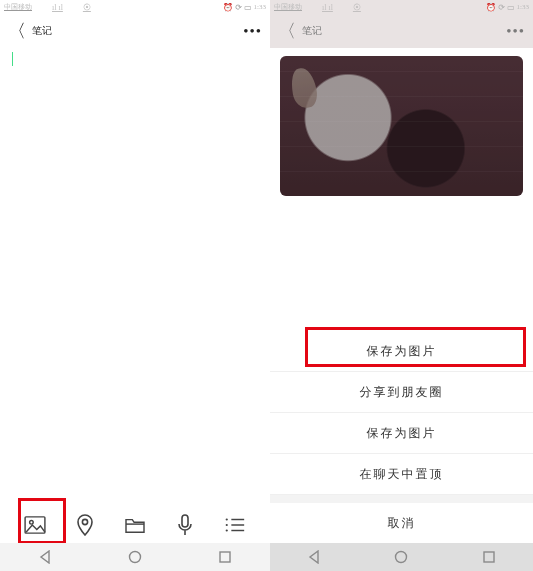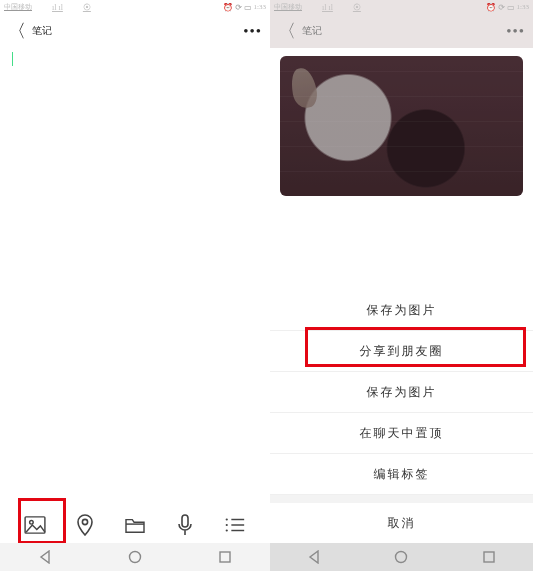--- a/index.html
+++ b/index.html
@@ -271,23 +271,20 @@
       </div>
     <div class="sheet-item">
         <span>分享到朋友圈</span>
       </div>
     <div class="sheet-item" style="position:relative;">
       <span>保存为图片</span>
     </div>
     <div class="sheet-item">
         <span>在聊天中置顶</span>
       </div>
-    <div class="sheet-item">
-        <span>编辑标签</span>
-      </div>
     <div class="gap"></div>
     <div class="cancel">
         <span>取消</span>
       </div>
   </div>
 
   <div class="highlight-red" style="left:35px; right:7px; top:327px; height:40px;"></div>
 
   <div class="navbar darker">
     <span>

